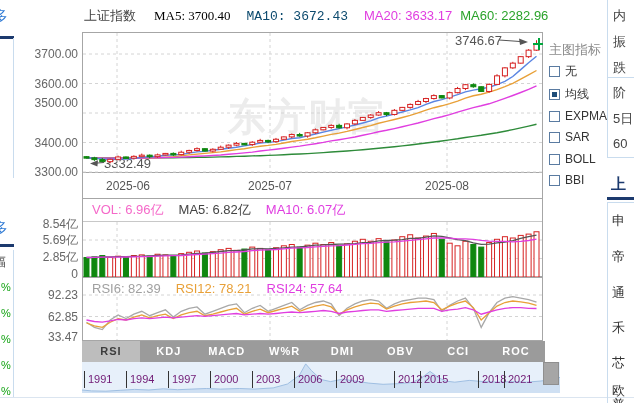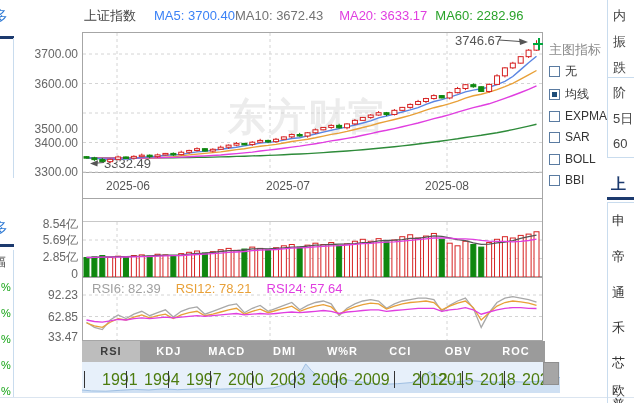--- a/index.html
+++ b/index.html
@@ -2,22 +2,22 @@
 <html><head>
 <meta charset="utf-8">
 <style>
   html,body{margin:0;padding:0;background:#fff;}
   .stage{position:relative;width:634px;height:403px;overflow:hidden;background:#fff;
          font-family:"Liberation Sans","DejaVu Sans",sans-serif;}
   .abs{position:absolute;}
   
   .legend-row{left:84px;top:7px;font-size:13px;white-space:nowrap;}
   .legend-row .t{color:#444;margin-right:18px;}
-  .c-ma5{color:#3b82f6;}
-  .c-ma10{color:#737373;margin-right:16px;}
+  .c-ma5{color:#000000;margin-right:16px;font-family:Liberation Serif, serif;}
+  .c-ma10{color:#0c4a6e;margin-right:16px;font-family:Liberation Mono, monospace;}
   .c-ma20{color:#e03ee0;margin-right:8px;}
   .c-ma60{color:#2aa32a;}
   
   .box{border:1px solid #a6a6a6;box-sizing:border-box;background:transparent;}
   .mainbox{left:82px;top:32px;width:461px;height:141px;}
   .monthstrip{left:82px;top:173px;width:461px;height:25px;border-left:1px solid #a6a6a6;border-right:1px solid #a6a6a6;box-sizing:border-box;}
   .volbox{left:82px;top:198px;width:461px;height:79px;}
   .rsibox{left:82px;top:277px;width:461px;height:64px;}
   .ytick{color:#666;font-size:12px;width:60px;text-align:right;left:18px;height:14px;line-height:14px;}
   .mlab{color:#555;font-size:12px;width:66px;text-align:center;top:179px;}
@@ -31,22 +31,22 @@
   .anno{color:#555;font-size:13px;white-space:nowrap;}
   
   .wm{left:228px;top:92px;color:#ececec;font-size:38px;font-weight:bold;letter-spacing:2px;z-index:0;white-space:nowrap;}
   svg.pane{position:absolute;z-index:1;}
   
   .tabbar{left:82px;top:341px;width:463px;height:21px;background:#9b9b9b;display:flex;z-index:2;}
   .tab{flex:1;text-align:center;line-height:21px;font-size:11px;font-weight:bold;letter-spacing:1px;color:#fff;cursor:pointer;}
   .tab.sel{background:#bdbdbd;color:#3d3d3d;}
   
   .timeline{left:82px;top:362px;width:478px;height:31px;background:#e7f0fa;z-index:1;}
-  .yr{position:absolute;top:9px;height:17px;line-height:17px;font-size:16px;color:#4d7c0f;
-      border-left:1.5px solid #333;padding-left:17px;}
+  .yr{position:absolute;top:9px;height:17px;line-height:17px;font-size:11px;color:#701a75;
+      border-left:1.5px solid #333;padding-left:3px;}
   .scrollhandle{left:543px;top:362px;width:16px;height:23px;background:#a6a6a6;border:1px solid #8f8f8f;box-sizing:border-box;z-index:3;}
   .botline{left:0;top:397px;width:634px;height:1px;background:#dbe5f0;}
   
   .ip-title{left:549px;top:41px;font-size:13px;color:#8a8a8a;}
   .cbrow{left:549px;height:14px;line-height:14px;white-space:nowrap;}
   .cb{display:inline-block;width:11px;height:11px;border:1px solid #5a7ba1;box-sizing:border-box;vertical-align:-2px;background:#fff;}
   .cb.checked span{display:block;width:5px;height:5px;margin:2px;background:#1f4e79;}
   .cblab{font-size:12px;color:#333;margin-left:5px;}
   
   .rpanel1{left:607px;top:0;width:27px;height:158px;border-left:1px solid #c9dcee;border-bottom:1px solid #c9dcee;box-sizing:border-box;}
@@ -67,21 +67,21 @@
 <body>
 
 <div class="stage">
 
   <div class="abs legend-row">
     <span class="t">上证指数</span><span class="c-ma5">MA5: 3700.40</span><span class="c-ma10">MA10: 3672.43</span><span class="c-ma20">MA20: 3633.17</span><span class="c-ma60">MA60: 2282.96</span>
   </div>
 
   <div class="abs ytick" style="top:47px">3700.00</div>
   <div class="abs ytick" style="top:77px">3600.00</div>
-  <div class="abs ytick" style="top:122px">3500.00</div>
+  <div class="abs ytick" style="top:96px">3500.00</div>
   <div class="abs ytick" style="top:136px">3400.00</div>
   <div class="abs ytick" style="top:165px">3300.00</div>
 
   <div class="abs wm">东方财富</div>
 
   <div class="abs box mainbox"></div>
   <div class="abs monthstrip"></div>
   <div class="abs box volbox"></div>
   <div class="abs box rsibox"></div>
 
@@ -294,65 +294,68 @@
       <line x1="1" x2="460" y1="39.5" y2="39.5" stroke="#d4d4d4" stroke-dasharray="3,3" stroke-width="1"></line>
       <line x1="35" x2="35" y1="14" y2="63" stroke="#d4d4d4" stroke-dasharray="3,3" stroke-width="1"></line>
       <line x1="188" x2="188" y1="14" y2="63" stroke="#d4d4d4" stroke-dasharray="3,3" stroke-width="1"></line>
       <line x1="365" x2="365" y1="14" y2="63" stroke="#d4d4d4" stroke-dasharray="3,3" stroke-width="1"></line>
       <polyline points="4.5,45.2 12.4,50.4 20.3,52.6 28.2,43.0 36.1,37.9 44.0,41.6 51.9,37.2 59.8,34.3 67.7,38.7 75.6,35.7 83.4,32.8 91.3,40.1 99.2,34.3 107.1,31.3 115.0,29.9 122.9,37.2 130.8,34.3 138.7,31.3 146.6,28.4 154.5,26.9 162.4,35.7 170.3,31.3 178.2,28.4 186.1,34.3 194.0,31.3 201.9,28.4 209.8,25.5 217.7,32.8 225.6,28.4 233.4,25.5 241.3,24.0 249.2,26.9 257.1,38.7 265.0,31.3 272.9,26.9 280.8,24.0 288.7,22.6 296.6,24.0 304.5,31.3 312.4,26.9 320.3,24.0 328.2,22.6 336.1,21.1 344.0,21.1 351.9,22.6 359.8,34.3 367.7,28.4 375.6,24.0 383.4,21.1 391.3,31.3 399.2,50.4 407.1,35.7 415.0,25.5 422.9,21.1 430.8,19.6 438.7,21.1 446.6,22.6 454.5,25.2" fill="none" stroke="#a8a8a8" stroke-width="1.3"></polyline>
       <polyline points="4.5,46.0 12.4,48.9 20.3,50.4 28.2,45.2 36.1,41.6 44.0,43.0 51.9,40.1 59.8,37.9 67.7,40.9 75.6,38.7 83.4,37.2 91.3,41.6 99.2,37.9 107.1,35.7 115.0,34.3 122.9,38.7 130.8,37.2 138.7,35.0 146.6,32.8 154.5,31.3 162.4,37.2 170.3,34.3 178.2,32.1 186.1,35.7 194.0,33.5 201.9,31.3 209.8,29.1 217.7,34.3 225.6,31.3 233.4,29.1 241.3,27.7 249.2,29.9 257.1,37.2 265.0,32.8 272.9,29.9 280.8,27.7 288.7,26.2 296.6,26.9 304.5,32.1 312.4,29.1 320.3,26.9 328.2,25.5 336.1,24.8 344.0,24.0 351.9,25.5 359.8,32.8 367.7,29.1 375.6,26.2 383.4,24.0 391.3,30.6 399.2,43.0 407.1,35.7 415.0,29.1 422.9,25.5 430.8,24.0 438.7,24.8 446.6,26.2 454.5,28.3" fill="none" stroke="#e8a038" stroke-width="1.3"></polyline>
       <polyline points="4.5,43.0 12.4,44.5 20.3,45.2 28.2,43.8 36.1,42.3 44.0,43.0 51.9,41.6 59.8,40.9 67.7,41.6 75.6,40.9 83.4,40.1 91.3,40.9 99.2,40.1 107.1,39.4 115.0,38.7 122.9,39.4 130.8,38.7 138.7,37.9 146.6,37.2 154.5,36.5 162.4,37.9 170.3,37.2 178.2,36.5 186.1,37.2 194.0,36.5 201.9,35.7 209.8,35.0 217.7,35.7 225.6,35.0 233.4,34.3 241.3,33.5 249.2,34.3 257.1,36.5 265.0,35.0 272.9,34.3 280.8,33.5 288.7,32.8 296.6,32.8 304.5,34.3 312.4,33.5 320.3,32.8 328.2,32.1 336.1,31.3 344.0,31.3 351.9,31.3 359.8,34.3 367.7,32.8 375.6,32.1 383.4,30.6 391.3,32.8 399.2,37.2 407.1,35.0 415.0,32.8 422.9,31.3 430.8,30.6 438.7,30.6 446.6,31.3 454.5,31.5" fill="none" stroke="#e03ee0" stroke-width="1.3"></polyline>
     </svg>
 
   <div class="abs mlab" style="left:95px">2025-06</div>
-  <div class="abs mlab" style="left:255px">2025-07</div>
+  <div class="abs mlab" style="left:237px">2025-07</div>
   <div class="abs mlab" style="left:414px">2025-08</div>
 
   <div class="abs anno" style="left:455px;top:33px">3746.67</div>
   <div class="abs anno" style="left:104px;top:156px">3332.49</div>
 
+  <div class="abs paneleg" style="left:92px;top:201px">
+    <span class="v-vol">VOL: 6.96亿</span><span class="v-ma5">MA5: 6.82亿</span><span class="v-ma10">MA10: 6.07亿</span>
+  </div>
   <div class="abs ytick" style="top:217px">8.54亿</div>
   <div class="abs ytick" style="top:233px">5.69亿</div>
   <div class="abs ytick" style="top:250px">2.85亿</div>
   <div class="abs ytick" style="top:267px">0</div>
 
   <div class="abs paneleg" style="left:92px;top:281px">
     <span class="r-6">RSI6: 82.39</span><span class="r-12">RSI12: 78.21</span><span class="r-24">RSI24: 57.64</span>
   </div>
   <div class="abs ytick" style="top:288px">92.23</div>
   <div class="abs ytick" style="top:310px">62.85</div>
   <div class="abs ytick" style="top:330px">33.47</div>
 
   <div class="abs tabbar">
     <div class="tab sel">RSI</div>
     <div class="tab">KDJ</div>
     <div class="tab">MACD</div>
+    <div class="tab">W%R</div>
     <div class="tab">DMI</div>
-    <div class="tab">W%R</div>
+    <div class="tab">OBV</div>
     <div class="tab">CCI</div>
-    <div class="tab">OBV</div>
     <div class="tab">ROC</div>
   </div>
 
   <div class="abs timeline" id="timeline">
     <svg id="tl-plot" width="478" height="31" style="position:absolute;left:0;top:0">
         <path d="M0.0,28.0 L9.6,28.9 L23.9,29.2 L38.2,28.3 L52.6,27.4 L66.9,28.0 L81.3,26.8 L95.6,27.7 L109.9,27.1 L124.3,26.5 L138.6,27.1 L157.7,26.5 L172.1,27.1 L191.2,25.9 L205.5,22.0 L217.5,13.0 L223.7,1.9 L229.4,8.5 L239.0,17.5 L248.6,19.6 L260.5,17.2 L272.5,19.0 L286.8,21.1 L301.1,22.3 L315.5,21.7 L329.8,20.5 L339.4,16.0 L348.0,9.4 L356.1,15.4 L363.3,19.0 L372.8,20.2 L387.2,18.4 L401.5,19.6 L415.9,20.2 L430.2,19.6 L444.5,20.2 L458.9,19.0 L468.4,17.8 L478.0,15.4 L478,31 L0,31 Z" fill="#cfe0f3" stroke="none"></path>
         <path d="M0.0,28.0 L9.6,28.9 L23.9,29.2 L38.2,28.3 L52.6,27.4 L66.9,28.0 L81.3,26.8 L95.6,27.7 L109.9,27.1 L124.3,26.5 L138.6,27.1 L157.7,26.5 L172.1,27.1 L191.2,25.9 L205.5,22.0 L217.5,13.0 L223.7,1.9 L229.4,8.5 L239.0,17.5 L248.6,19.6 L260.5,17.2 L272.5,19.0 L286.8,21.1 L301.1,22.3 L315.5,21.7 L329.8,20.5 L339.4,16.0 L348.0,9.4 L356.1,15.4 L363.3,19.0 L372.8,20.2 L387.2,18.4 L401.5,19.6 L415.9,20.2 L430.2,19.6 L444.5,20.2 L458.9,19.0 L468.4,17.8 L478.0,15.4" fill="none" stroke="#9fbfe2" stroke-width="1"></path>
       </svg>
     <div id="tl-labels">
         <span class="yr" style="left: 2px;">1991</span>
         <span class="yr" style="left: 44px;">1994</span>
         <span class="yr" style="left: 86px;">1997</span>
         <span class="yr" style="left: 128px;">2000</span>
         <span class="yr" style="left: 170px; text-align: right;">2003</span>
         <span class="yr" style="left: 212px;">2006</span>
         <span class="yr" style="left: 254px;">2009</span>
         <span class="yr" style="left: 312px;">2012</span>
         <span class="yr" style="left: 338px;">2015</span>
-        <span class="yr" style="left: 380px;">2018</span>
+        <span class="yr" style="left: 396px;">2018</span>
         <span class="yr" style="left: 422px;">2021</span>
       </div>
   </div>
   <div class="abs scrollhandle"></div>
   <div class="abs botline"></div>
 
   <div class="abs ip-title">主图指标</div>
   <div class="abs cbrow" style="top:63px"><span class="cb"></span><span class="cblab">无</span></div>
   <div class="abs cbrow" style="top:86px"><span class="cb checked"><span></span></span><span class="cblab">均线</span></div>
   <div class="abs cbrow" style="top:108px"><span class="cb"></span><span class="cblab">EXPMA</span></div>

